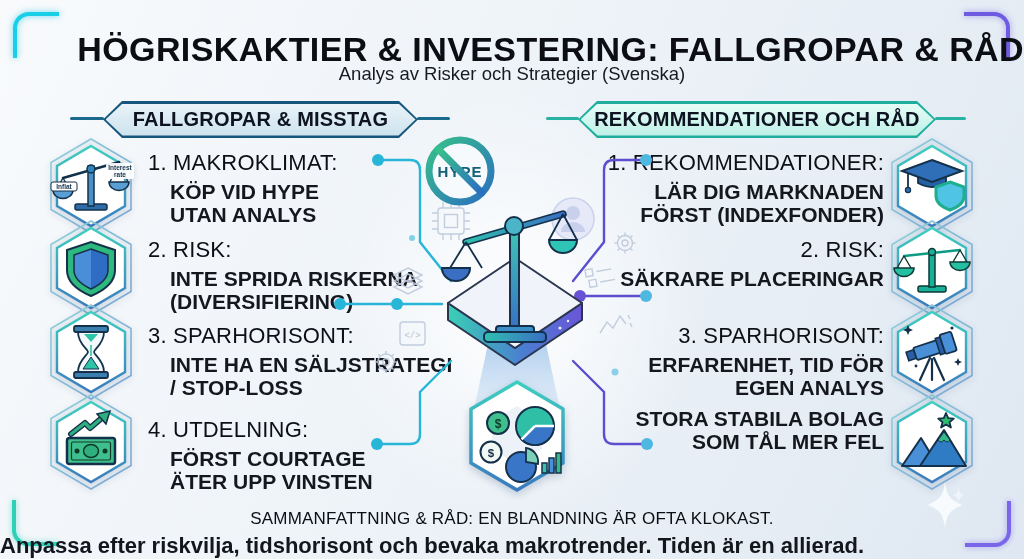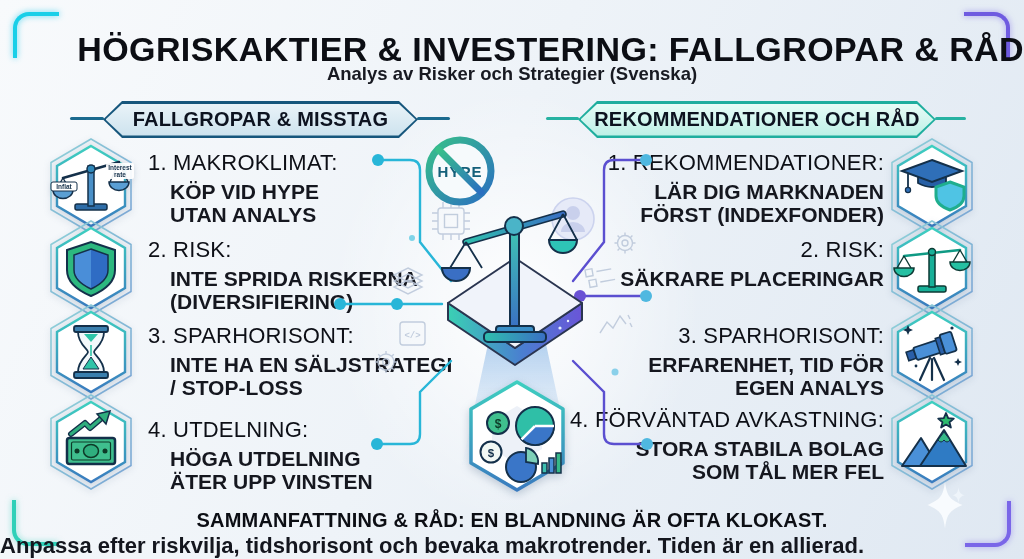--- a/index.html
+++ b/index.html
@@ -13,21 +13,21 @@
   
   .corner{position:absolute;width:42px;height:42px;}
   .c-tl{left:13px;top:12px;border-top:4px solid #19cfe8;border-left:4px solid #19cfe8;border-top-left-radius:16px;filter:drop-shadow(0 0 3px rgba(30,200,235,.7));}
   .c-tr{right:14px;top:12px;border-top:4px solid #6f5be0;border-right:4px solid #6f5be0;border-top-right-radius:16px;filter:drop-shadow(0 0 3px rgba(110,90,230,.55));}
   .c-bl{left:12px;bottom:13px;border-bottom:4px solid #2fd0b8;border-left:4px solid #2fd0b8;border-bottom-left-radius:16px;filter:drop-shadow(0 0 3px rgba(45,205,185,.55));}
   .c-br{right:13px;bottom:12px;border-bottom:4px solid #7a66e8;border-right:4px solid #7a66e8;border-bottom-right-radius:16px;filter:drop-shadow(0 0 3px rgba(120,100,235,.55));}
   
   .title{position:absolute;left:0;top:30px;width:100%;text-align:right;
     font-size:34px;font-weight:800;color:#0c0e14;letter-spacing:.4px;}
   .subtitle{position:absolute;left:0;top:63px;width:100%;text-align:center;
-    font-size:18.5px;font-weight:700;color:#181a22;}
+    font-size:18.5px;font-weight:400;color:#181a22;}
   
   .pill{position:absolute;top:101px;height:37px;
     clip-path:polygon(19px 0,calc(100% - 19px) 0,100% 50%,calc(100% - 19px) 100%,19px 100%,0 50%);}
   .pill-inner{position:absolute;left:2.5px;top:2.5px;right:2.5px;bottom:2.5px;
     clip-path:polygon(17px 0,calc(100% - 17px) 0,100% 50%,calc(100% - 17px) 100%,17px 100%,0 50%);
     display:flex;align-items:center;justify-content:center;
     font-size:20px;font-weight:800;color:#0d1320;letter-spacing:.2px;}
   .pill-left{left:103px;width:315px;background:#16567c;}
   .pill-left .pill-inner{background:linear-gradient(#e9f3f8,#cde3ee);}
   .pill-right{left:578px;width:358px;background:#1fae9e;}
@@ -38,21 +38,21 @@
   .item-title{font-size:22px;font-weight:400;color:#0d0f16;letter-spacing:.2px;margin-bottom:4px;}
   .item-line{font-size:21px;font-weight:600;color:#15171f;line-height:23px;}
   .left-item{left:148px;width:310px;text-align:left;}
   .left-item .item-line{padding-left:22px;}
   .right-item{right:140px;width:340px;text-align:right;}
   
   .hexcell{position:absolute;width:88px;height:96px;}
   .hexcell svg{filter:drop-shadow(0 2px 3px rgba(40,70,110,.20));}
   
   .footer1{position:absolute;left:0;top:509px;width:100%;text-align:center;
-    font-size:20px;font-weight:700;color:#0c0e14;letter-spacing:.2px;}
+    font-size:17px;font-weight:400;color:#0c0e14;letter-spacing:.2px;}
   .footer2{position:absolute;left:0;top:533px;width:100%;text-align:left;
     font-size:22px;font-weight:700;color:#14161e;}
   .stage{position:absolute;left:330px;top:130px;width:370px;height:370px;}
   .sparkle{position:absolute;right:50px;bottom:25px;width:58px;height:58px;opacity:.95;}
 </style>
 </head>
 <body>
 
 <div class="canvas">
 
@@ -234,40 +234,39 @@
     <div class="item-line">INTE SPRIDA RISKERNA</div>
     <div class="item-line">(DIVERSIFIERING)</div>
   </div>
   <div class="item left-item" style="top:323px">
     <div class="item-title">3. SPARHORISONT:</div>
     <div class="item-line">INTE HA EN SÄLJSTRATEGI</div>
     <div class="item-line">/ STOP-LOSS</div>
   </div>
   <div class="item left-item" style="top:417px">
     <div class="item-title">4. UTDELNING:</div>
-    <div class="item-line">HÖGA UTDELNING</div>
+    <div class="item-line">FÖRST COURTAGE</div>
     <div class="item-line">ÄTER UPP VINSTEN</div>
   </div>
 
   <div class="item right-item" style="top:150px">
     <div class="item-title">1. REKOMMENDATIONER:</div>
     <div class="item-line">LÄR DIG MARKNADEN</div>
     <div class="item-line">FÖRST (INDEXFONDER)</div>
   </div>
   <div class="item right-item" style="top:237px">
     <div class="item-title">2. RISK:</div>
     <div class="item-line">SÄKRARE PLACERINGAR</div>
   </div>
   <div class="item right-item" style="top:323px">
     <div class="item-title">3. SPARHORISONT:</div>
     <div class="item-line">ERFARENHET, TID FÖR</div>
     <div class="item-line">EGEN ANALYS</div>
   </div>
   <div class="item right-item" style="top:407px">
-    <div class="item-title">4. FÖRVÄNTAD AVKASTNING:</div>
     <div class="item-line">STORA STABILA BOLAG</div>
     <div class="item-line">SOM TÅL MER FEL</div>
   </div>
 
   <svg class="stage" viewBox="0 0 370 370">
 
     <g stroke="#bcc8da" fill="none" stroke-width="1.4" opacity=".9">
       <g transform="translate(108,78)">
         <rect x="0" y="0" width="26" height="26" rx="3"></rect>
           <rect x="6.5" y="6.5" width="13" height="13"></rect>

